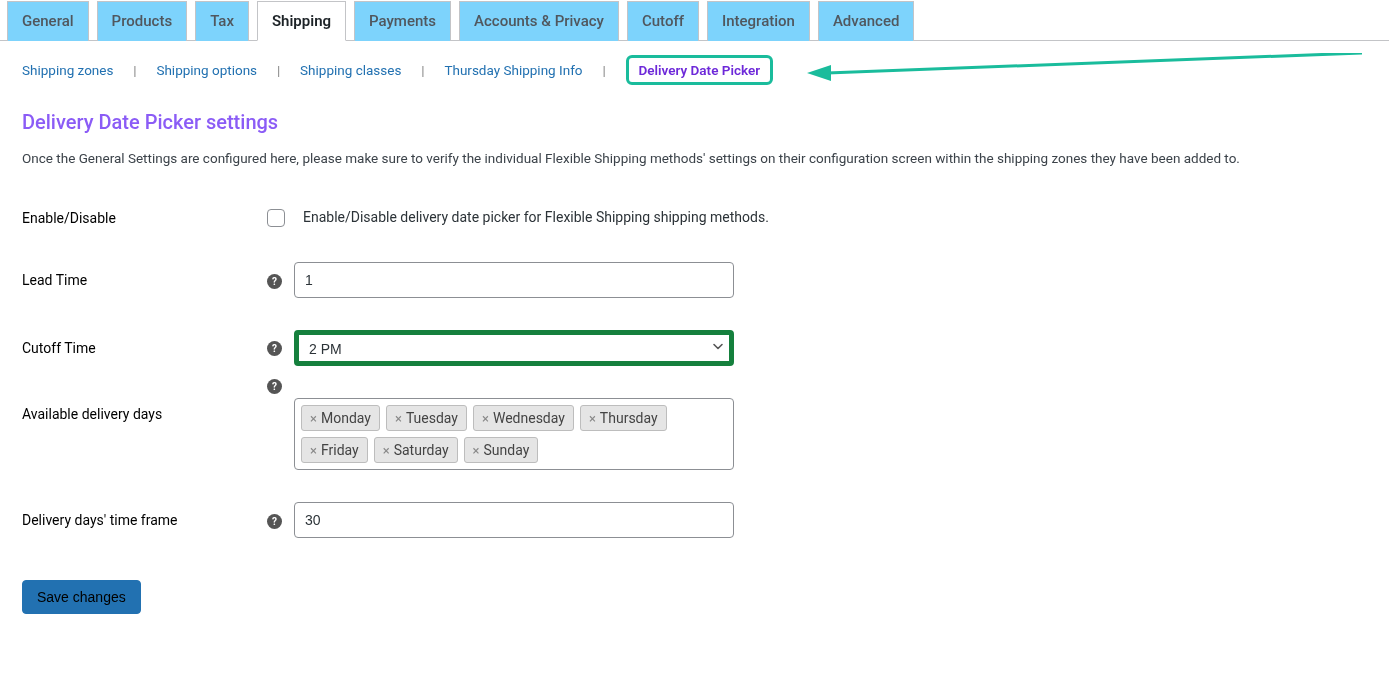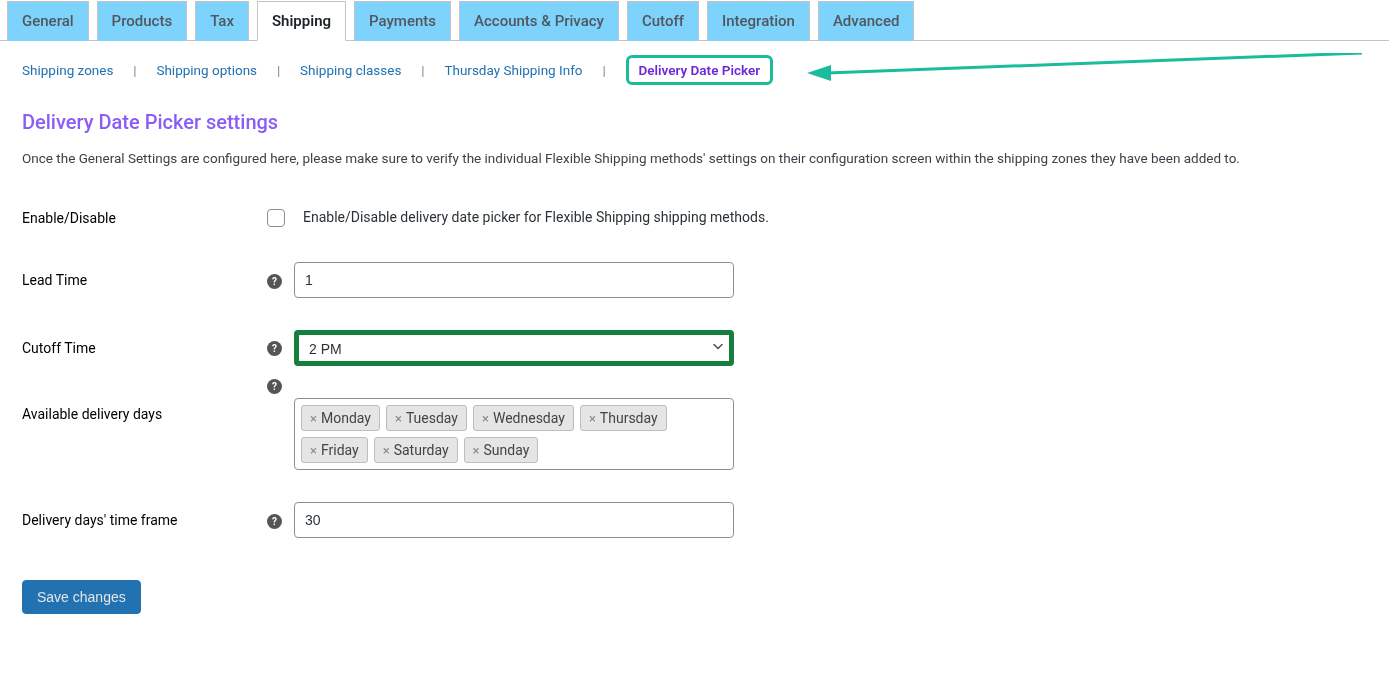--- a/index.html
+++ b/index.html
@@ -177,21 +177,21 @@
       cursor: default;
     }
     .tag .tagx {
       margin-right: 4px;
       color: #888;
       cursor: pointer;
       font-size: 13px;
     }
     .savebtn {
       background: #2271b1;
-      color: #e5e5e5;
+      color: #000000;
       border: 1px solid #2271b1;
       border-radius: 4px;
       padding: 8px 14px;
       font-size: 14px;
       cursor: pointer;
       margin-top: 26px;
     }
     .cb-label { font-size: 14px; color: #2c3338; }
   </style>
 </head>

